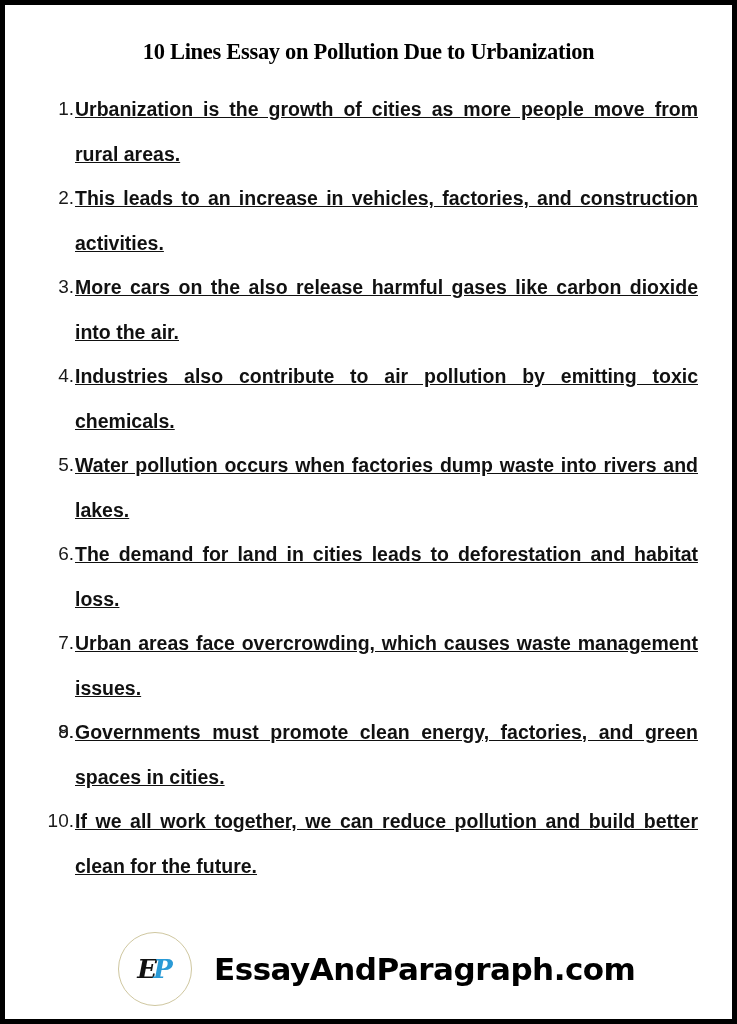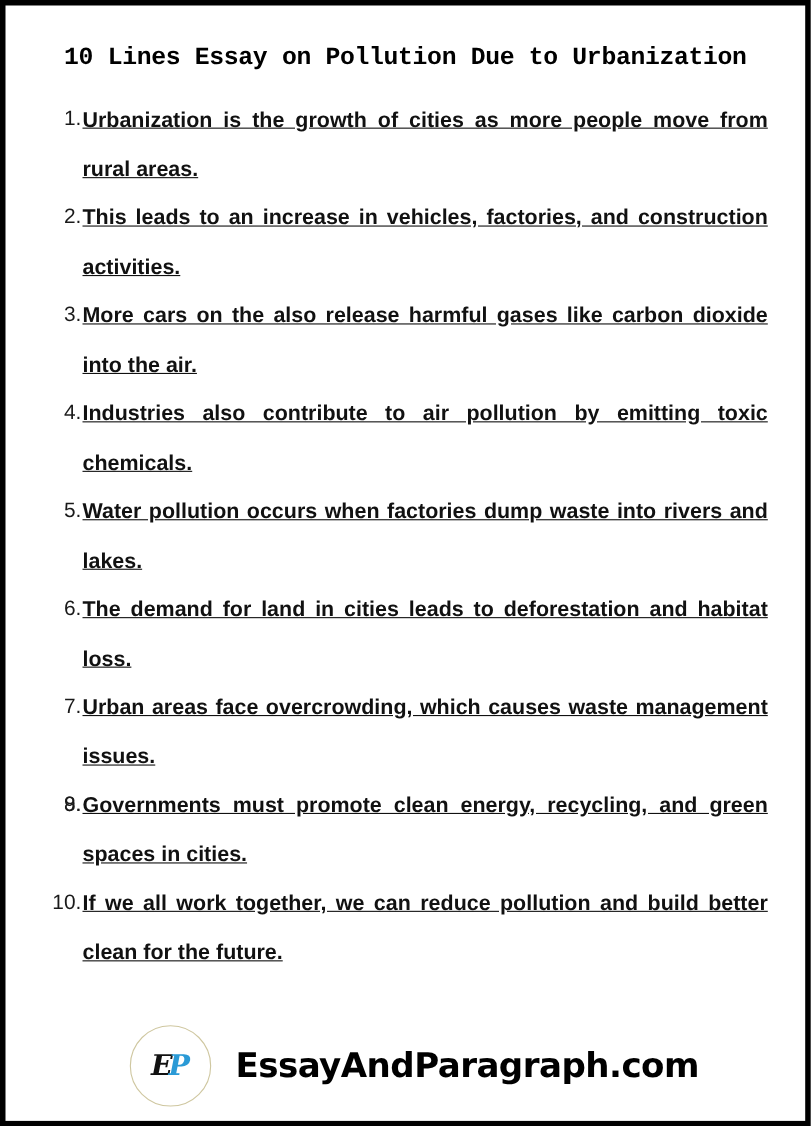--- a/index.html
+++ b/index.html
@@ -1,20 +1,20 @@
 <!DOCTYPE html>
 <html><head>
 <meta charset="utf-8">
 <style>
   html, body { margin: 0; padding: 0; }
   body { width: 737px; height: 1024px; background: #000; position: relative; overflow: hidden; }
   .frame { position: absolute; left: 5px; top: 5px; width: 727px; height: 1014px; background: #fff; }
   .title {
     position: absolute; left: 0; top: 34px; width: 727px; text-align: center;
-    font-family: Liberation Mono, monospace; font-weight: bold; font-size: 22.5px;
+    font-family: Liberation Serif, serif; font-weight: bold; font-size: 22.5px;
     color: #000; letter-spacing: -0.3px; white-space: nowrap;
   }
   .list { position: absolute; left: 0; top: 82px; width: 727px; margin: 0; padding: 0; list-style: none; }
   .item { position: relative; padding-left: 70px; padding-right: 34px; }
   .num {
     position: absolute; right: calc(100% - 69px); top: 0;
     font-family: "Liberation Sans", sans-serif; font-size: 19px; line-height: 44.5px; color: #1a1a1a;
   }
   .text {
     font-family: "Liberation Sans", sans-serif; font-weight: bold; font-size: 19.5px;
@@ -65,21 +65,21 @@
       </li>
     <li class="item">
         <span class="num">7.</span>
         <span class="text">Urban areas face overcrowding, which causes waste management issues.</span>
       </li>
     <li class="item">
         <span class="num">8.</span>
       </li>
     <li class="item">
         <span class="num">9.</span>
-        <span class="text">Governments must promote clean energy, recycling, and green spaces in cities.</span>
+        <span class="text">Governments must promote clean energy, factories, and green spaces in cities.</span>
       </li>
     <li class="item">
         <span class="num">10.</span>
         <span class="text">If we all work together, we can reduce pollution and build better clean for the future.</span>
       </li>
   </ol>
 
   <div class="brand">
     <div class="logo-circle">
       <span class="logo-e">E</span>

